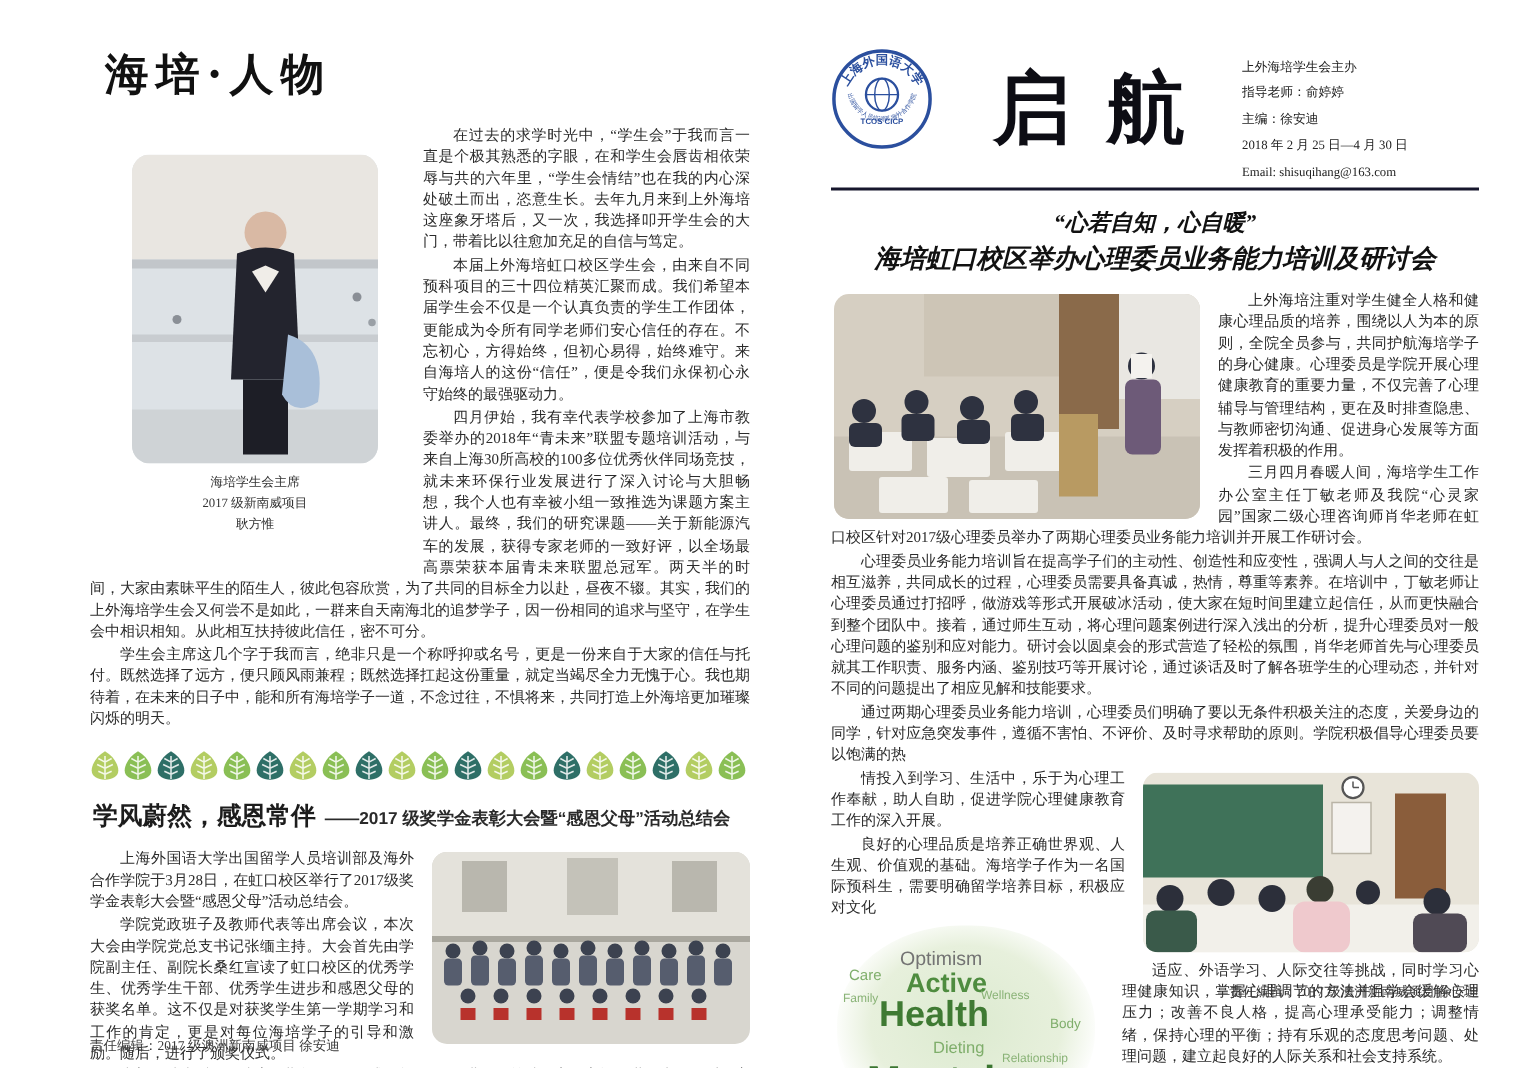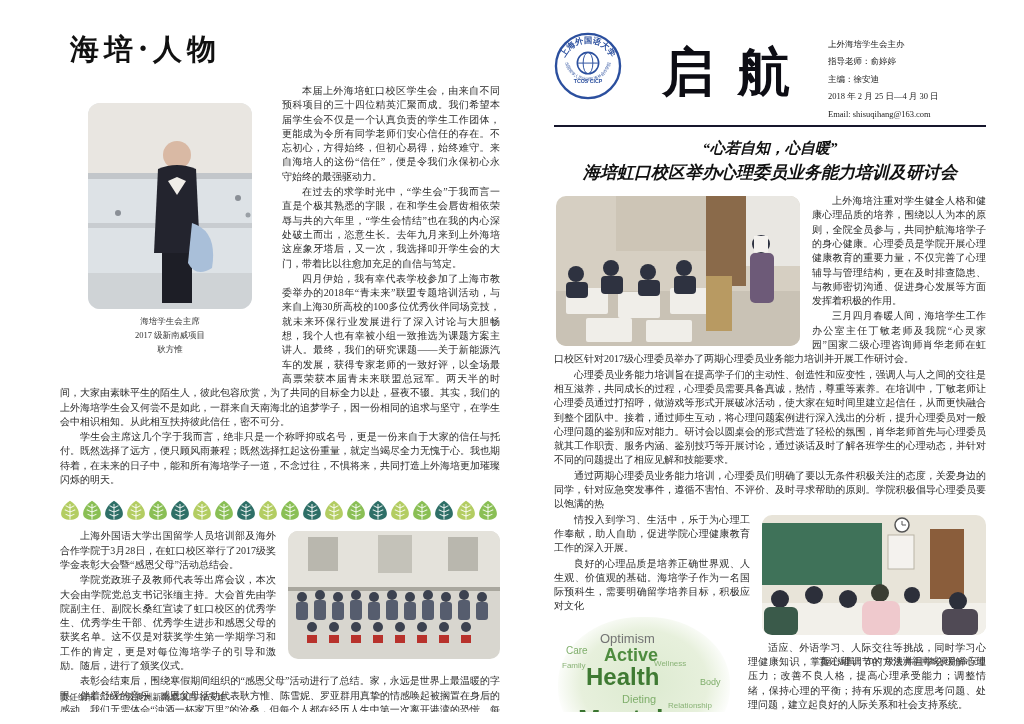--- a/index.html
+++ b/index.html
@@ -92,22 +92,22 @@
           <circle cx="150" cy="95" r="3" fill="#8a8f96"></circle>
           <circle cx="160" cy="112" r="2.5" fill="#9aa0a6"></circle>
         </svg>
       </div>
       <figcaption>
         <span>海培学生会主席</span>
         <span>2017 级新南威项目</span>
         <span>耿方惟</span>
       </figcaption>
     </figure>
+    <p class="body-p">在过去的求学时光中，“学生会”于我而言一直是个极其熟悉的字眼，在和学生会唇齿相依荣辱与共的六年里，“学生会情结”也在我的内心深处破土而出，恣意生长。去年九月来到上外海培这座象牙塔后，又一次，我选择叩开学生会的大门，带着比以往愈加充足的自信与笃定。</p>
     <p class="body-p">本届上外海培虹口校区学生会，由来自不同预科项目的三十四位精英汇聚而成。我们希望本届学生会不仅是一个认真负责的学生工作团体，更能成为令所有同学老师们安心信任的存在。不忘初心，方得始终，但初心易得，始终难守。来自海培人的这份“信任”，便是令我们永保初心永守始终的最强驱动力。</p>
-    <p class="body-p">在过去的求学时光中，“学生会”于我而言一直是个极其熟悉的字眼，在和学生会唇齿相依荣辱与共的六年里，“学生会情结”也在我的内心深处破土而出，恣意生长。去年九月来到上外海培这座象牙塔后，又一次，我选择叩开学生会的大门，带着比以往愈加充足的自信与笃定。</p>
     <p class="body-p">四月伊始，我有幸代表学校参加了上海市教委举办的2018年“青未来”联盟专题培训活动，与来自上海30所高校的100多位优秀伙伴同场竞技，就未来环保行业发展进行了深入讨论与大胆畅想，我个人也有幸被小组一致推选为课题方案主讲人。最终，我们的研究课题——关于新能源汽车的发展，获得专家老师的一致好评，以全场最高票荣获本届青未来联盟总冠军。两天半的时间，大家由素昧平生的陌生人，彼此包容欣赏，为了共同的目标全力以赴，昼夜不辍。其实，我们的上外海培学生会又何尝不是如此，一群来自天南海北的追梦学子，因一份相同的追求与坚守，在学生会中相识相知。从此相互扶持彼此信任，密不可分。</p>
     <p class="body-p clear-l">学生会主席这几个字于我而言，绝非只是一个称呼抑或名号，更是一份来自于大家的信任与托付。既然选择了远方，便只顾风雨兼程；既然选择扛起这份重量，就定当竭尽全力无愧于心。我也期待着，在未来的日子中，能和所有海培学子一道，不念过往，不惧将来，共同打造上外海培更加璀璨闪烁的明天。</p>
   </div>
 
   <div class="leaf-row" id="leafRow">
       <svg width="20" height="21" viewBox="0 0 24 26">
        <path d="M12 1 C19 5 23 12 23 17 C23 22 18 24.5 12 24.5 C6 24.5 1 22 1 17 C1 12 5 5 12 1 Z" fill="#b3cd62"></path>
        <path d="M12 5 V24 M12 10 L6.5 7 M12 10 L17.5 7 M12 15 L5.5 12 M12 15 L18.5 12 M12 20 L6.5 17.5 M12 20 L17.5 17.5" stroke="rgba(255,255,255,0.85)" stroke-width="1.3" fill="none"></path>
      </svg>
       <svg width="20" height="21" viewBox="0 0 24 26">
@@ -181,20 +181,24 @@
       <svg width="20" height="21" viewBox="0 0 24 26">
        <path d="M12 1 C19 5 23 12 23 17 C23 22 18 24.5 12 24.5 C6 24.5 1 22 1 17 C1 12 5 5 12 1 Z" fill="#b3cd62"></path>
        <path d="M12 5 V24 M12 10 L6.5 7 M12 10 L17.5 7 M12 15 L5.5 12 M12 15 L18.5 12 M12 20 L6.5 17.5 M12 20 L17.5 17.5" stroke="rgba(255,255,255,0.85)" stroke-width="1.3" fill="none"></path>
      </svg>
       <svg width="20" height="21" viewBox="0 0 24 26">
        <path d="M12 1 C19 5 23 12 23 17 C23 22 18 24.5 12 24.5 C6 24.5 1 22 1 17 C1 12 5 5 12 1 Z" fill="#8abf55"></path>
        <path d="M12 5 V24 M12 10 L6.5 7 M12 10 L17.5 7 M12 15 L5.5 12 M12 15 L18.5 12 M12 20 L6.5 17.5 M12 20 L17.5 17.5" stroke="rgba(255,255,255,0.85)" stroke-width="1.3" fill="none"></path>
      </svg>
     </div>
 
+  <h2 class="a2-head">
+    <span class="head-main">学风蔚然，感恩常伴</span>
+    <span class="head-sub">——2017 级奖学金表彰大会暨“感恩父母”活动总结会</span>
+  </h2>
 
   <div>
     <div class="photo photo2">
       <svg width="212" height="128" viewBox="0 0 212 128">
         <rect width="212" height="128" fill="#d8d6cf"></rect>
         <rect y="0" width="212" height="58" fill="#e4e2db"></rect>
         <rect x="20" y="6" width="30" height="34" fill="#b9b7ae"></rect>
         <rect x="90" y="4" width="34" height="38" fill="#c4c2b9"></rect>
         <rect x="160" y="6" width="30" height="34" fill="#b9b7ae"></rect>
         <rect y="56" width="212" height="4" fill="#a9a79e"></rect>

